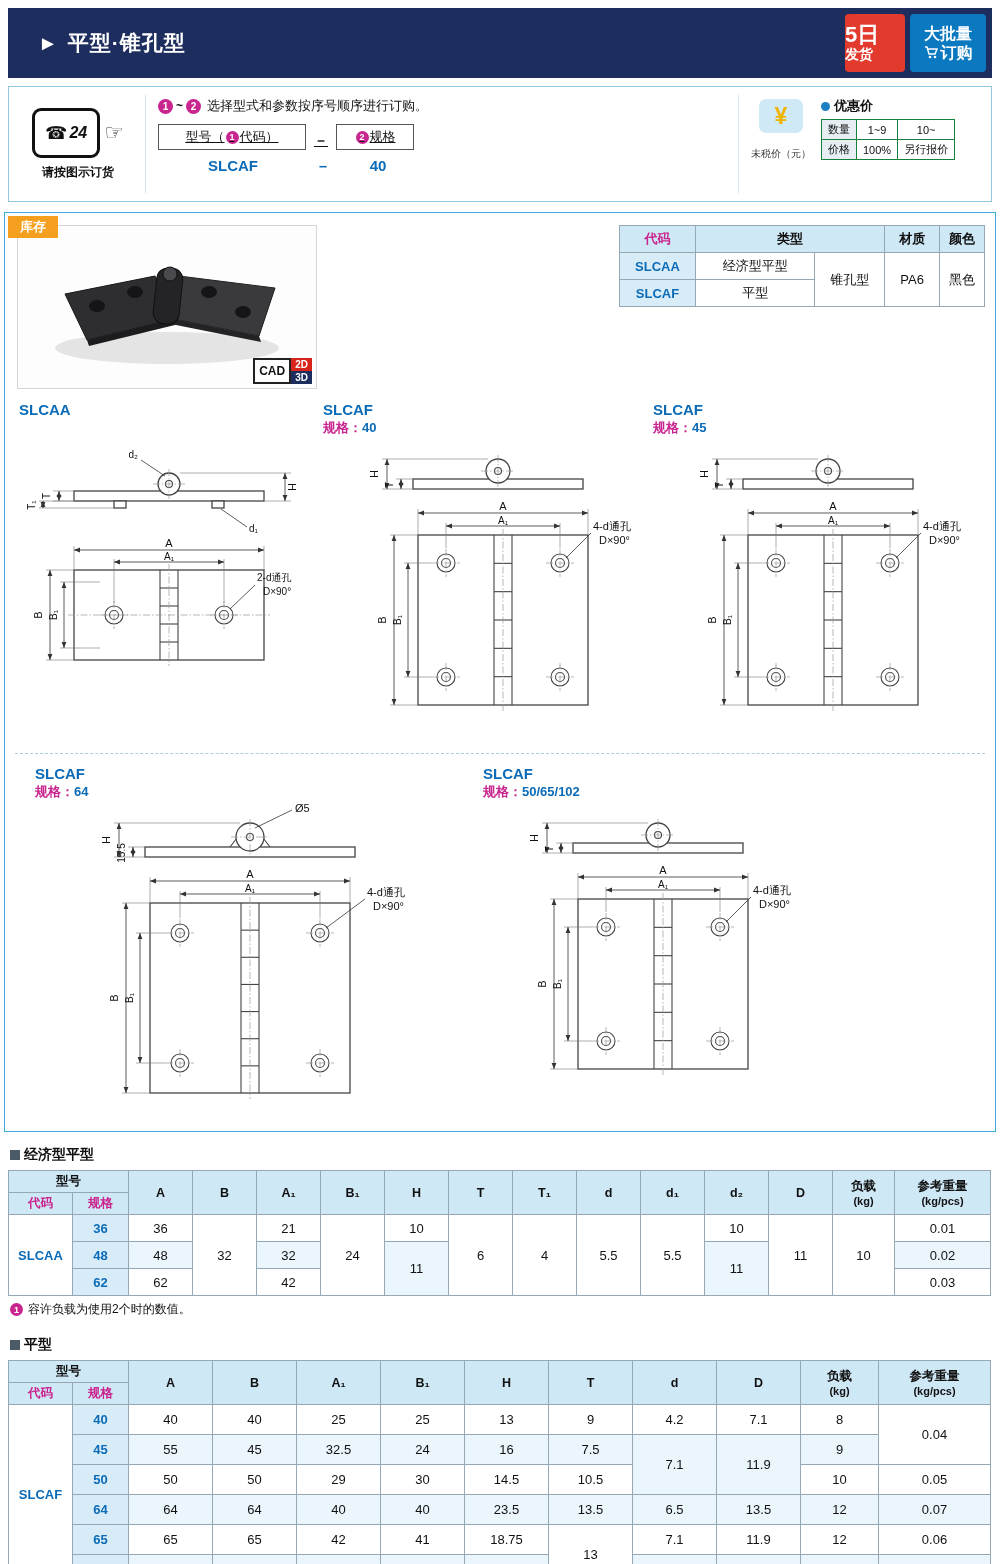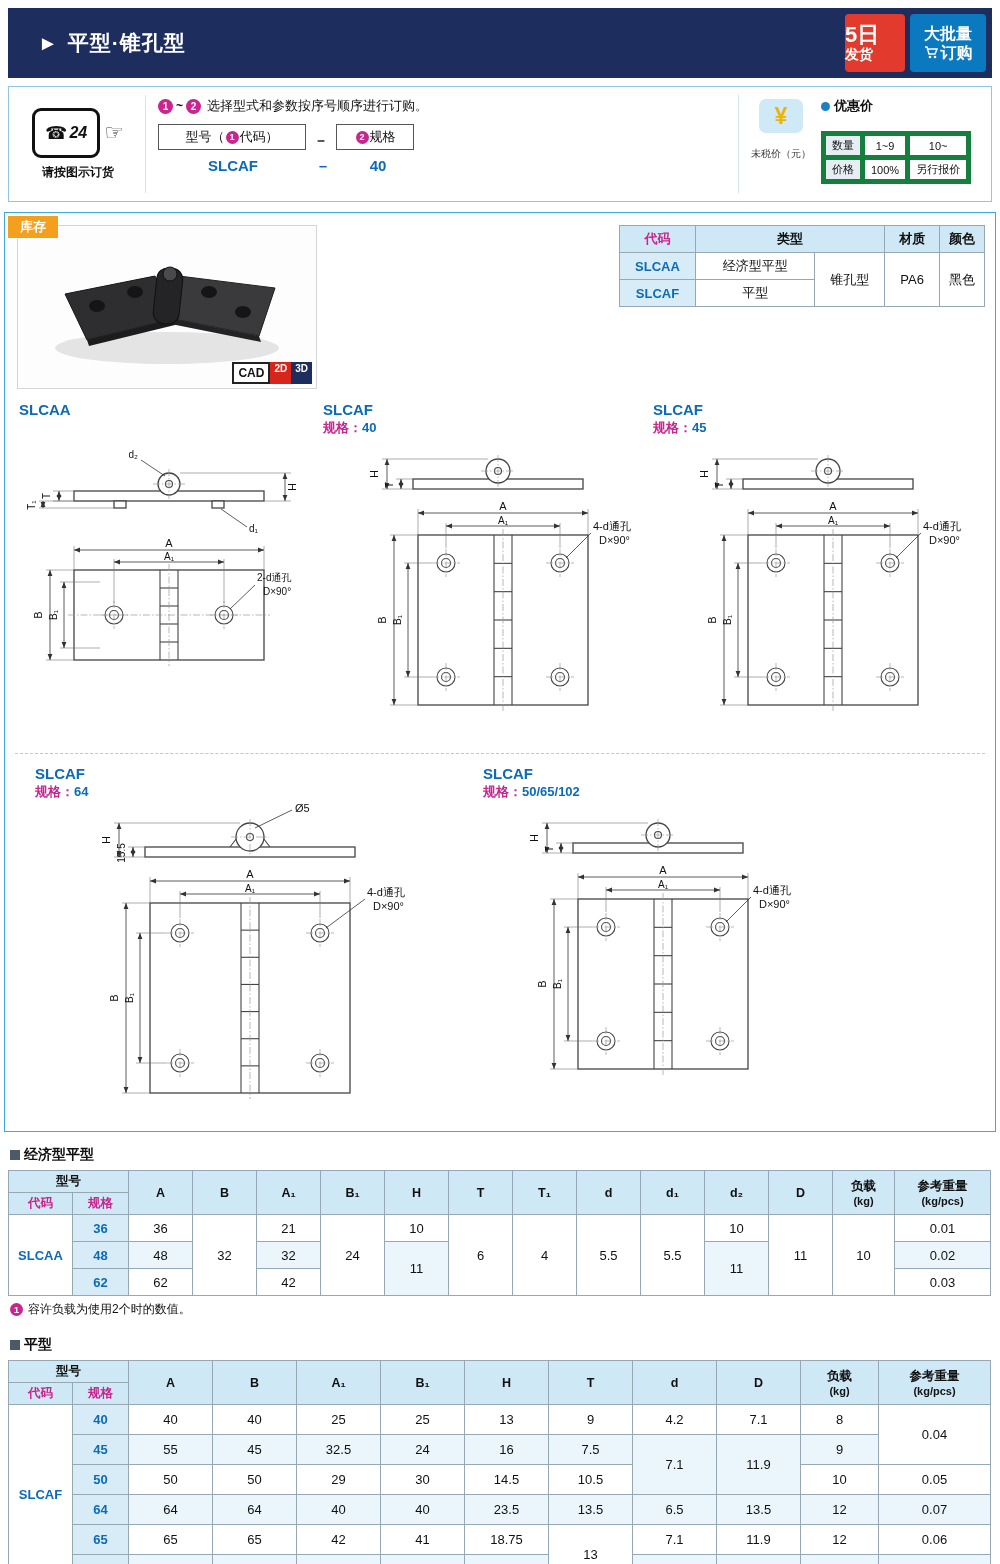--- a/index.html
+++ b/index.html
@@ -34,50 +34,50 @@
   .hand{font-size:22px;color:#333;}
   .phone-cap{font-size:12px;font-weight:bold;}
   .o-mid{flex:1;padding-top:2px;}
   .o-line1{display:flex;align-items:center;gap:2px;font-size:13px;}
   .instr{margin-left:4px;}
   .cnum{display:inline-flex;width:15px;height:15px;border-radius:50%;background:#c9258f;color:#fff;
         font-size:10px;font-weight:bold;align-items:center;justify-content:center;flex:0 0 auto;}
   .cnum.sm{width:13px;height:13px;font-size:9px;margin:0 1px;}
   .cnum.xs{width:13px;height:13px;font-size:9px;}
   .tld{font-size:12px;font-weight:bold;margin:0 1px;}
-  .o-line2{margin-top:9px;display:flex;align-items:flex-end;}
+  .o-line2{margin-top:9px;display:flex;align-items:flex-end;text-decoration:underline;}
   .obox{border:1.5px solid #555;padding:3px 12px;font-size:13px;display:inline-flex;
         align-items:center;background:#fff;}
   .obox.model{width:122px;justify-content:center;}
   .obox.spec{width:52px;justify-content:center;}
   .odash{display:inline-block;width:30px;text-align:center;font-weight:bold;font-size:14px;}
   .o-line3{margin-top:7px;display:flex;font-size:15px;font-weight:bold;color:#0b6bb7;}
   .exc{display:inline-block;width:150px;text-align:center;}
   .exd{display:inline-block;width:30px;text-align:center;}
   .exs{display:inline-block;width:80px;text-align:center;}
   .o-price{width:230px;border-left:1px solid #d5e4ee;padding-left:12px;display:flex;gap:10px;}
   .yen-col{display:flex;flex-direction:column;align-items:center;gap:14px;padding-top:4px;}
   .yen-icon{width:44px;height:34px;background:#cfe9f7;border-radius:7px;color:#f0b400;
             font-size:23px;font-weight:bold;display:flex;align-items:center;justify-content:center;}
   .tax{font-size:10px;color:#333;}
   .pr-col{flex:1;padding-top:2px;}
-  .pr-title{display:flex;align-items:center;gap:4px;font-size:13px;font-weight:bold;margin-bottom:16px;}
+  .pr-title{display:flex;align-items:center;gap:4px;font-size:13px;font-weight:bold;margin-bottom:4px;}
   .dot{width:9px;height:9px;border-radius:50%;background:#1d7fc4;display:inline-block;}
   .ptab{border-collapse:collapse;font-size:11px;}
-  .ptab td{border:5px solid #15803d;padding:2px 6px;text-align:center;background:#fff;}
+  .ptab td{border:1px solid #15803d;padding:2px 6px;text-align:center;background:#fff;}
   .ptab td.ph{background:#e6eef3;}
   
   .mainbox{position:relative;margin:10px 4px 0;height:920px;border:1.5px solid #3fa9d9;box-sizing:border-box;}
   .stock{position:absolute;left:3px;top:3px;z-index:3;background:#f59f1e;color:#fff;
          font-size:13px;font-weight:bold;padding:2px 12px;}
   .photo{position:absolute;left:12px;top:12px;width:298px;height:162px;border:1px solid #d5d5d5;
          display:flex;align-items:center;justify-content:center;background:#fdfdfd;}
   .cadbadge{position:absolute;right:4px;bottom:4px;display:flex;align-items:stretch;font-weight:bold;}
   .cadbadge .cad{border:2px solid #222;background:#fff;color:#111;font-size:12px;padding:2px 4px;display:flex;align-items:center;}
-  .cadcol{display:flex;flex-direction:row;}
+  .cadcol{display:flex;flex-direction:column;}
   .c2d{background:#d8251c;color:#fff;font-size:10px;padding:0 4px;line-height:13px;}
   .c3d{background:#1c2d5e;color:#fff;font-size:10px;padding:0 4px;line-height:13px;}
   .ttab{position:absolute;right:10px;top:12px;width:366px;border-collapse:collapse;font-size:13px;}
   .ttab th,.ttab td{border:1px solid #96a8b4;text-align:center;padding:4px 3px;}
   .ttab th{background:#cfe8f6;font-weight:bold;}
   .ttab th.mag{color:#c9258f;}
   .ttab td.code{background:#d8ecf8;color:#0b6bb7;font-weight:bold;}
   .rowdiv{position:absolute;left:10px;right:10px;top:540px;border-top:1px dashed #a8cfe0;}
   .dwg{position:absolute;}
   .dwg-title{font-size:15px;font-weight:bold;color:#0b6bb7;height:18px;}

